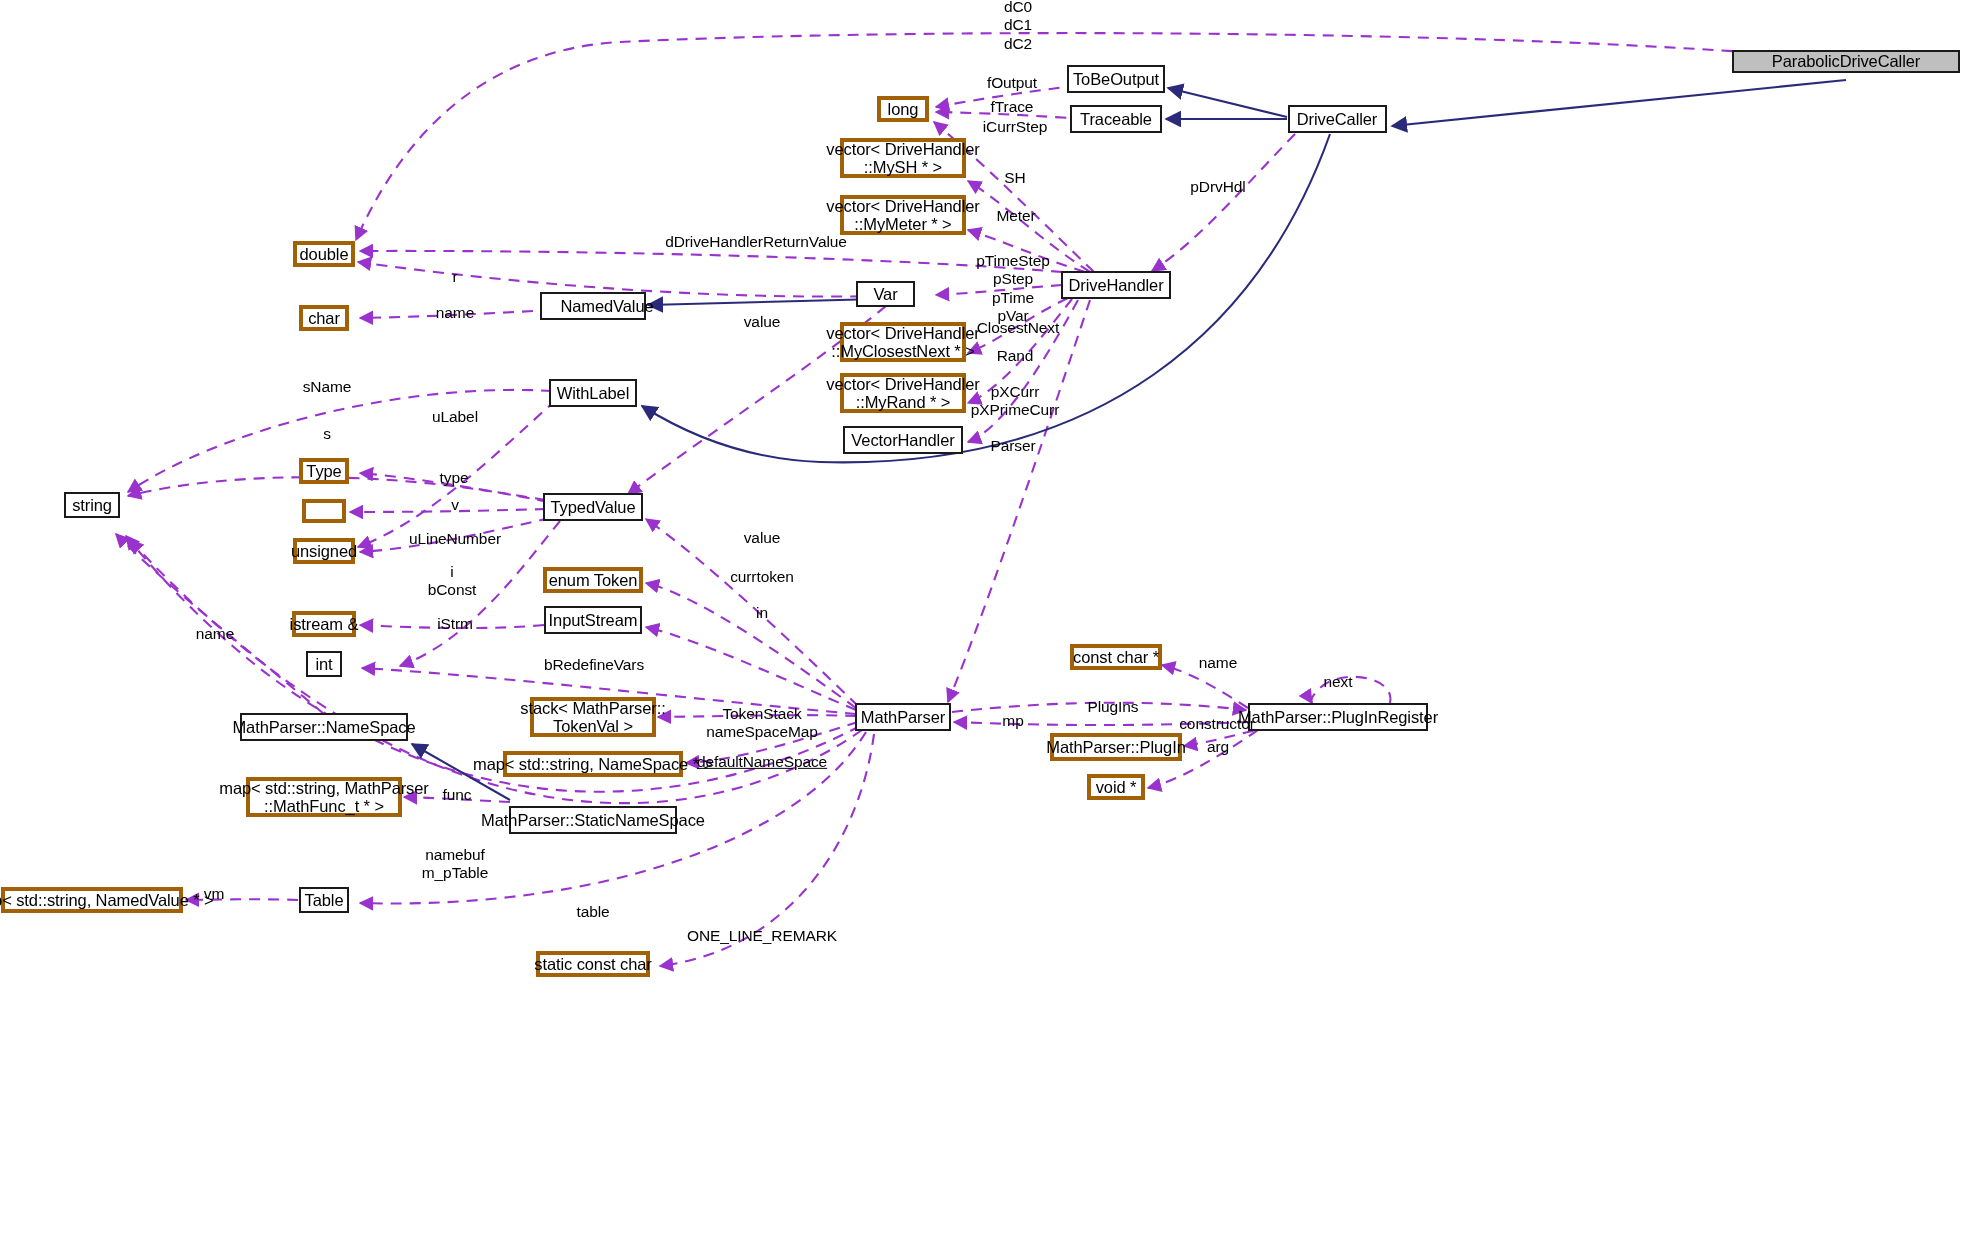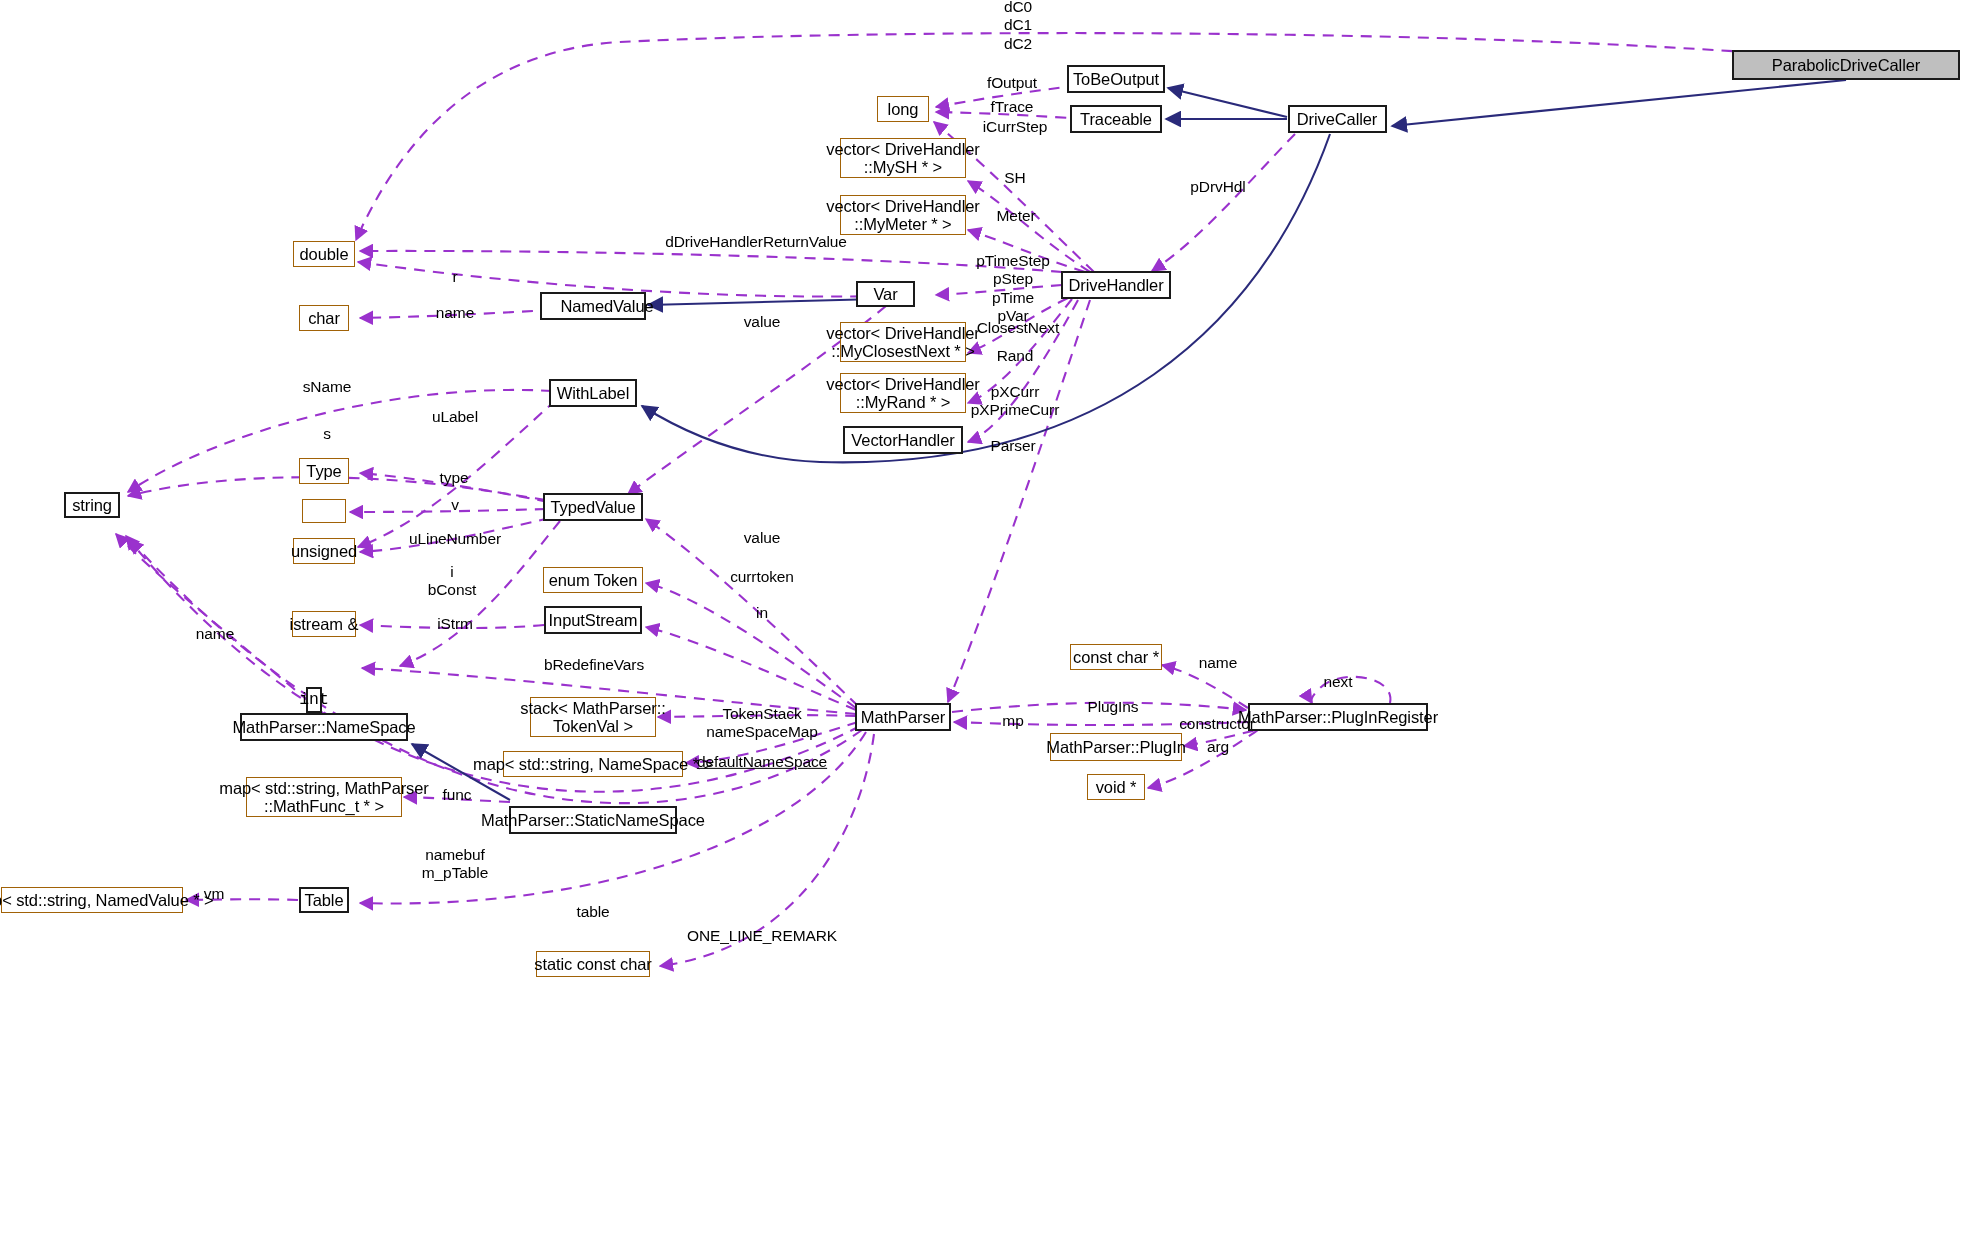--- a/index.html
+++ b/index.html
@@ -21,21 +21,21 @@
     position: absolute;
     left: 0;
     top: 0;
     width: 1968px;
     height: 1235px;
   }
   .node {
     position: absolute;
     box-sizing: border-box;
     background: #ffffff;
-    border: 1px solid #a16207;
+    border: 4px solid #a16207;
     display: flex;
     align-items: center;
     justify-content: center;
     text-align: center;
     font-size: 16.5px;
     color: #000000;
     line-height: 1.12;
     white-space: pre;
     letter-spacing: -0.1px;
   }
@@ -171,21 +171,21 @@
 
       <path d="M 1330 134 C 1260 330 1100 470 820 462 C 740 459 680 430 642 406"></path>
 
       <path d="M 878 299 L 648 305"></path>
 
       <path d="M 510 800 L 412 744"></path>
     </g>
   </svg>
 
   <div id="nodes-layer">
-      <div class="node highlight" style="left: 1732px; top: 50px; width: 228px; height: 30px;">ParabolicDriveCaller</div>
+      <div class="node highlight" style="left: 1732px; top: 50px; width: 228px; height: 23px;">ParabolicDriveCaller</div>
       <div class="node strong" style="left: 1067px; top: 65px; width: 98px; height: 28px;">ToBeOutput</div>
       <div class="node strong" style="left: 1070px; top: 105px; width: 92px; height: 28px;">Traceable</div>
       <div class="node strong" style="left: 1287.5px; top: 105px; width: 99px; height: 28px;">DriveCaller</div>
       <div class="node" style="left: 877px; top: 96px; width: 52px; height: 26px;">long</div>
       <div class="node" style="left: 840px; top: 138px; width: 126px; height: 40px;">vector&lt; DriveHandler
 ::MySH * &gt;</div>
       <div class="node" style="left: 840px; top: 195px; width: 126px; height: 40px;">vector&lt; DriveHandler
 ::MyMeter * &gt;</div>
       <div class="node strong" style="left: 1061px; top: 271px; width: 110px; height: 28px;">DriveHandler</div>
       <div class="node" style="left: 293px; top: 241px; width: 62px; height: 26px;">double</div>
@@ -199,21 +199,21 @@
       <div class="node strong" style="left: 549px; top: 379px; width: 88px; height: 28px;">WithLabel</div>
       <div class="node strong" style="left: 843px; top: 426px; width: 120px; height: 28px;">VectorHandler</div>
       <div class="node strong" style="left: 64px; top: 492px; width: 56px; height: 26px;">string</div>
       <div class="node" style="left: 299px; top: 458px; width: 50px; height: 26px;">Type</div>
       <div class="node" style="left: 302px; top: 499px; width: 44px; height: 24px;"></div>
       <div class="node strong" style="left: 543px; top: 493px; width: 100px; height: 28px;">TypedValue</div>
       <div class="node" style="left: 293px; top: 538px; width: 62px; height: 26px;">unsigned</div>
       <div class="node" style="left: 543px; top: 567px; width: 100px; height: 26px;">enum Token</div>
       <div class="node" style="left: 292px; top: 611px; width: 64px; height: 26px;">istream &amp;</div>
       <div class="node strong" style="left: 544px; top: 606px; width: 98px; height: 28px;">InputStream</div>
-      <div class="node strong" style="left: 306px; top: 687px; width: 16px; height: 26px; font-family: Liberation Mono, monospace;">int</div>
+      <div class="node strong" style="left: 306px; top: 651px; width: 36px; height: 26px;">int</div>
       <div class="node" style="left: 1070px; top: 644px; width: 92px; height: 26px;">const char *</div>
       <div class="node strong" style="left: 1248px; top: 703px; width: 180px; height: 28px;">MathParser::PlugInRegister</div>
       <div class="node strong" style="left: 855px; top: 703px; width: 96px; height: 28px;">MathParser</div>
       <div class="node" style="left: 1050px; top: 733px; width: 132px; height: 28px;">MathParser::PlugIn</div>
       <div class="node" style="left: 1087px; top: 774px; width: 58px; height: 26px;">void *</div>
       <div class="node strong" style="left: 240px; top: 713px; width: 168px; height: 28px;">MathParser::NameSpace</div>
       <div class="node" style="left: 530px; top: 697px; width: 126px; height: 40px;">stack&lt; MathParser::
 TokenVal &gt;</div>
       <div class="node" style="left: 503px; top: 751px; width: 180px; height: 26px;">map&lt; std::string, NameSpace * &gt;</div>
       <div class="node" style="left: 246px; top: 777px; width: 156px; height: 40px;">map&lt; std::string, MathParser

